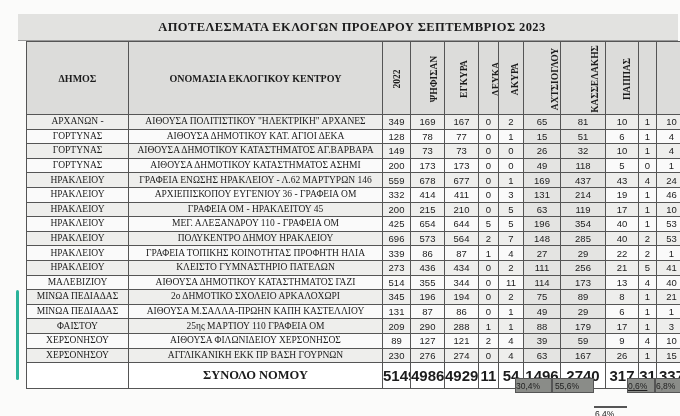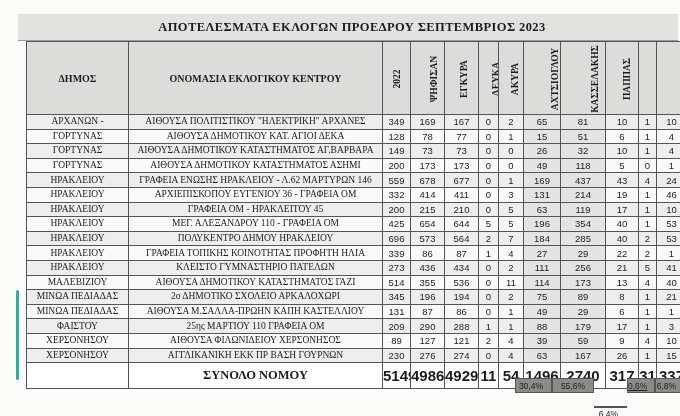--- a/index.html
+++ b/index.html
@@ -15,21 +15,21 @@
   thead th.rot span { display:inline-block; transform:rotate(-90deg); white-space:nowrap; font-size:9.5px; }
   tbody td { height:13.6px; font-size:9.5px; line-height:13px; font-family:"Liberation Serif", serif; }
   tbody tr:nth-child(odd) td { background:#eeeeec; }
   tbody tr:nth-child(even) td { background:#fafafa; }
   td.num { font-family:"Liberation Sans", sans-serif; font-size:9.5px; }
   td.shade { background:#e4e4e2 !important; }
   tr.total td { height:25px; background:#ffffff !important; font-weight:bold; font-size:15px; }
   tr.total td.label { font-family:"Liberation Serif", serif; font-size:12.5px; }
   .pct-row { position:absolute; left:515px; top:378px; display:flex; height:15px; }
   .pct-row div { background:#8a8c88; border:1px solid #555; font-size:8.5px; color:#222; text-align:right;
-                 padding-right:8px; line-height:14px; box-sizing:border-box; font-family:"Liberation Sans", sans-serif; }
+                 padding-right:14px; line-height:14px; box-sizing:border-box; font-family:"Liberation Sans", sans-serif; }
   .green-bar { position:absolute; left:16px; top:290px; width:3px; height:90px; background:#2ab39a; border-radius:2px; }
 </style>
 </head>
 <body>
 
 <div class="green-bar"></div>
 
 <div class="sheet">
   <div class="title">ΑΠΟΤΕΛΕΣΜΑΤΑ ΕΚΛΟΓΩΝ ΠΡΟΕΔΡΟΥ ΣΕΠΤΕΜΒΡΙΟΣ 2023</div>
   <table>
@@ -177,21 +177,21 @@
           <td class="num">53</td>
         </tr>
         <tr>
           <td>ΗΡΑΚΛΕΙΟΥ</td>
           <td>ΠΟΛΥΚΕΝΤΡΟ ΔΗΜΟΥ ΗΡΑΚΛΕΙΟΥ</td>
           <td class="num">696</td>
           <td class="num">573</td>
           <td class="num">564</td>
           <td class="num">2</td>
           <td class="num">7</td>
-          <td class="num shade">184</td>
+          <td class="num shade">148</td>
           <td class="num shade">285</td>
           <td class="num">40</td>
           <td class="num">2</td>
           <td class="num">53</td>
         </tr>
         <tr>
           <td>ΗΡΑΚΛΕΙΟΥ</td>
           <td>ΓΡΑΦΕΙΑ ΤΟΠΙΚΗΣ ΚΟΙΝΟΤΗΤΑΣ ΠΡΟΦΗΤΗ ΗΛΙΑ</td>
           <td class="num">339</td>
           <td class="num">86</td>
@@ -216,21 +216,21 @@
           <td class="num shade">256</td>
           <td class="num">21</td>
           <td class="num">5</td>
           <td class="num">41</td>
         </tr>
         <tr>
           <td>ΜΑΛΕΒΙΖΙΟΥ</td>
           <td>ΑΙΘΟΥΣΑ ΔΗΜΟΤΙΚΟΥ ΚΑΤΑΣΤΗΜΑΤΟΣ ΓΑΖΙ</td>
           <td class="num">514</td>
           <td class="num">355</td>
-          <td class="num">536</td>
+          <td class="num">344</td>
           <td class="num">0</td>
           <td class="num">11</td>
           <td class="num shade">114</td>
           <td class="num shade">173</td>
           <td class="num">13</td>
           <td class="num">4</td>
           <td class="num">40</td>
         </tr>
         <tr>
           <td>ΜΙΝΩΑ ΠΕΔΙΑΔΑΣ</td>

